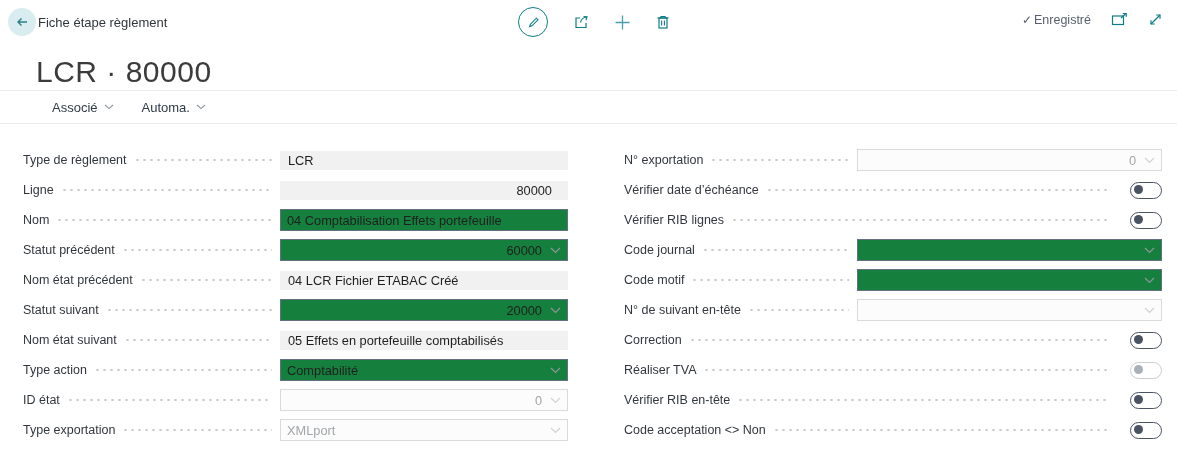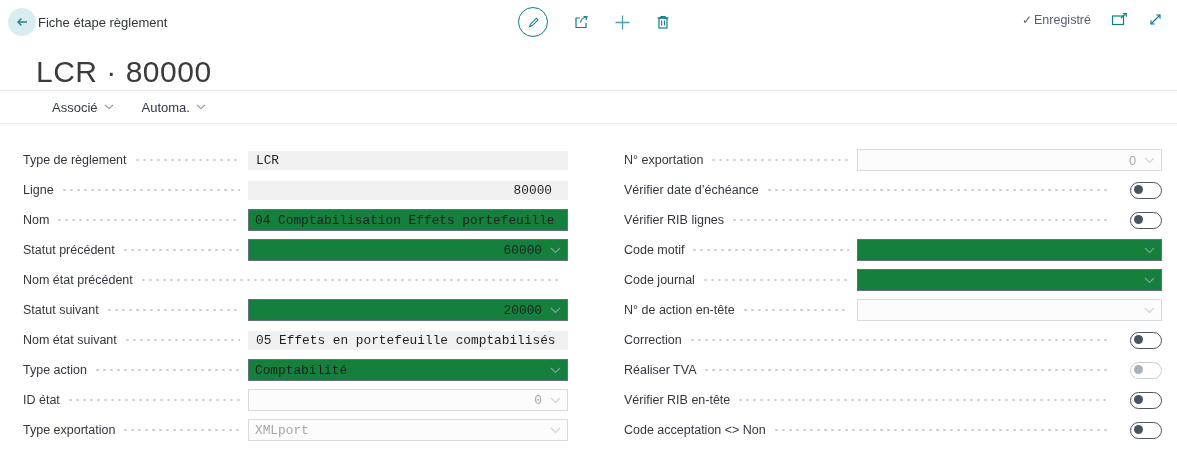--- a/index.html
+++ b/index.html
@@ -39,21 +39,21 @@
   
   .col { position:absolute; top:145px; }
   .col-left  { left:23px;  width:545px; }
   .col-right { left:624px; width:538px; }
   .row { display:flex; align-items:center; height:30px; }
   .flabel { font-size:12.5px; color:#32373d; white-space:nowrap; }
   .leader { flex:1; height:8px; margin:0 8px 0 7px;
     background-image:radial-gradient(circle, #c9c9c9 1px, transparent 1.3px);
     background-size:7px 8px; background-position:left center; background-repeat:repeat-x; }
   .ctl { flex:none; display:flex; align-items:center; font-size:12.8px; color:#1f1f1f; }
-  .col-left  .ctl { width:320px;font-family:Liberation Mono, monospace; }
+  .col-left  .ctl { width:288px; }
   .col-right .ctl { width:305px; }
   .ctl.readonly { height:19px; background:#f2f1f1; border:none; padding:0 8px; }
   .ctl.bordered { height:22px; background:#15803d; border:1px solid #64707d; padding:0 6px; }
   .ctl.disabled { border-color:#dadada; background:#fcfcfc; color:#a2a6aa; }
   .ctl .val { flex:1; white-space:nowrap; overflow:hidden; }
   .ctl .val.right { text-align:right; padding-right:8px; }
   .ctl input { flex:1; border:none; outline:none; font:inherit; color:inherit;
     background:transparent; padding:0; }
   .chev { flex:none; }
 
@@ -190,20 +190,23 @@
           <span class="chev" style="display: flex;">
             <svg width="11" height="7" viewBox="0 0 11 7">
               <path d="M1 1 L5.5 5.4 L10 1" fill="none" stroke="#8e959c" stroke-width="1.2"></path>
             </svg>
           </span>
         </div>
       </div>
       <div class="row">
         <span class="flabel">Nom état précédent</span>
         <span class="leader"></span>
+        <div class="ctl readonly">
+          <span class="val">04 LCR Fichier ETABAC Créé</span>
+        </div>
       </div>
       <div class="row">
         <span class="flabel">Statut suivant</span>
         <span class="leader"></span>
         <div class="ctl bordered">
           <span class="val right">20000</span>
           <span class="chev" style="display: flex;">
             <svg width="11" height="7" viewBox="0 0 11 7">
               <path d="M1 1 L5.5 5.4 L10 1" fill="none" stroke="#8e959c" stroke-width="1.2"></path>
             </svg>
@@ -275,45 +278,45 @@
         </div>
       </div>
       <div class="row">
         <span class="flabel">Vérifier RIB lignes</span>
         <span class="leader"></span>
         <div class="toggle">
           <span class="knob"></span>
         </div>
       </div>
       <div class="row">
+        <span class="flabel">Code journal</span>
+        <span class="leader"></span>
+        <div class="ctl bordered">
+          <span class="val"></span>
+          <span class="chev" style="display: flex;">
+            <svg width="11" height="7" viewBox="0 0 11 7">
+              <path d="M1 1 L5.5 5.4 L10 1" fill="none" stroke="#8e959c" stroke-width="1.2"></path>
+            </svg>
+          </span>
+        </div>
+      </div>
+      <div class="row">
         <span class="flabel">Code motif</span>
         <span class="leader"></span>
         <div class="ctl bordered">
           <span class="val"></span>
           <span class="chev" style="display: flex;">
             <svg width="11" height="7" viewBox="0 0 11 7">
               <path d="M1 1 L5.5 5.4 L10 1" fill="none" stroke="#8e959c" stroke-width="1.2"></path>
             </svg>
           </span>
         </div>
       </div>
       <div class="row">
-        <span class="flabel">Code journal</span>
-        <span class="leader"></span>
-        <div class="ctl bordered">
-          <span class="val"></span>
-          <span class="chev" style="display: flex;">
-            <svg width="11" height="7" viewBox="0 0 11 7">
-              <path d="M1 1 L5.5 5.4 L10 1" fill="none" stroke="#8e959c" stroke-width="1.2"></path>
-            </svg>
-          </span>
-        </div>
-      </div>
-      <div class="row">
-        <span class="flabel">N° de action en-tête</span>
+        <span class="flabel">N° de suivant en-tête</span>
         <span class="leader"></span>
         <div class="ctl bordered disabled">
           <span class="val"></span>
           <span class="chev" style="display: flex;">
             <svg width="11" height="7" viewBox="0 0 11 7">
               <path d="M1 1 L5.5 5.4 L10 1" fill="none" stroke="#cfd3d7" stroke-width="1.2"></path>
             </svg>
           </span>
         </div>
       </div>

